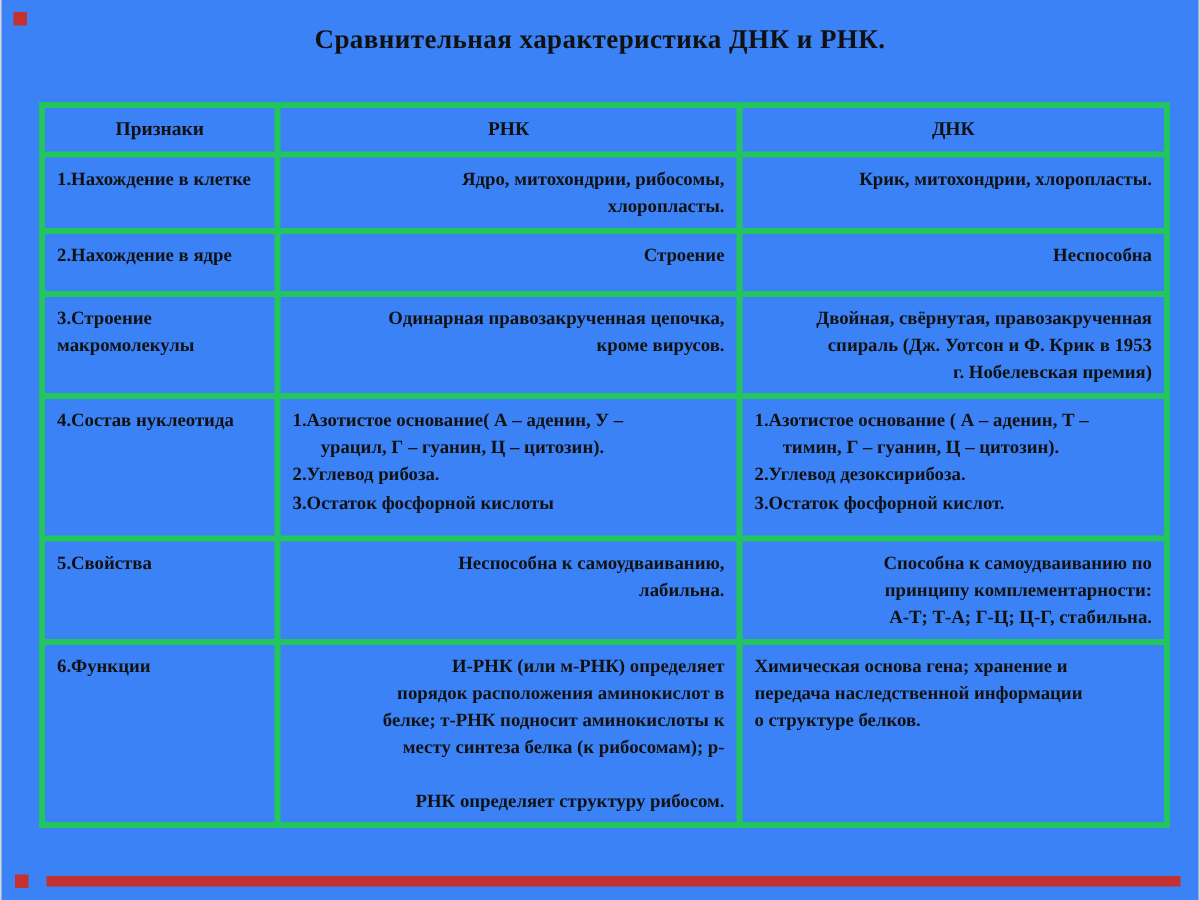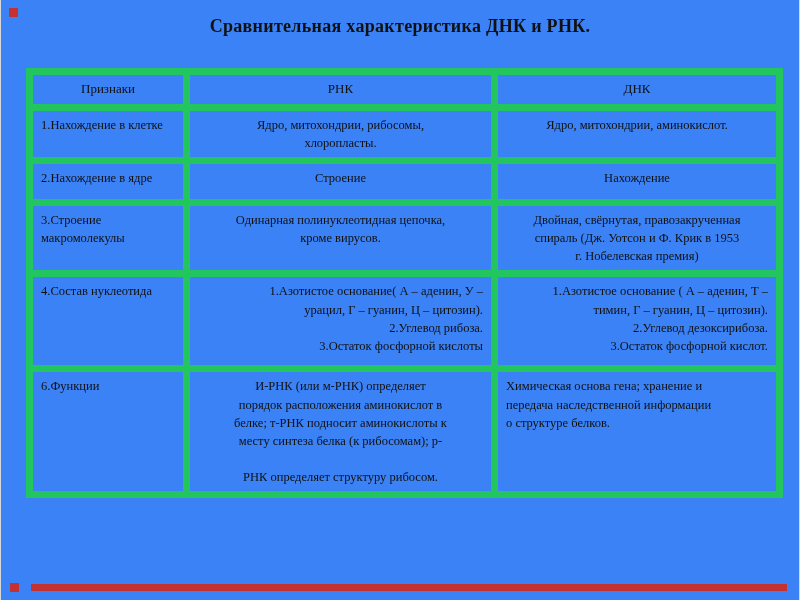--- a/index.html
+++ b/index.html
@@ -55,37 +55,37 @@
   }
   table.cmp {
     position: absolute;
     left: 25px;
     top: 68px;
     width: 750px;
     border-collapse: collapse;
     table-layout: fixed;
   }
   table.cmp th, table.cmp td {
-    border: 7px solid #22c55e;
-    font-weight: normal;
+    border: 4px solid #22c55e;
+    font-weight: bold;
     font-size: 12.5px;
     line-height: 1.45;
     padding: 5px 8px;
     vertical-align: top;
     word-wrap: break-word;
   }
   table.cmp th {
     text-align: center;
     vertical-align: middle;
     font-size: 13px;
   }
-  .c { text-align: center; }
+  .c { text-align: right; }
   .l { text-align: left; }
   .pl { white-space: pre-line; }
-  .pw { white-space: pre-wrap; text-align: right; }
+  .pw { white-space: pre-wrap; }
 </style>
 </head>
 <body>
 
 <div class="slide">
 
   <div class="corner-square" style="background: rgb(196, 49, 49);"></div>
 
   <div class="title">Сравнительная характеристика ДНК и РНК.</div>
 
@@ -100,45 +100,53 @@
         <th>Признаки</th>
         <th>РНК</th>
         <th>ДНК</th>
       </tr>
     </thead>
     <tbody>
       <tr style="height:51px">
         <td class="l">1.Нахождение в клетке</td>
         <td class="c pl">Ядро, митохондрии, рибосомы,
 хлоропласты.</td>
-        <td class="c pl">Ядро, митохондрии, аминокислот.</td>
+        <td class="c pl">Крик, митохондрии, хлоропласты.</td>
       </tr>
       <tr style="height:42px">
         <td class="l">2.Нахождение в ядре</td>
         <td class="c pl">Строение</td>
-        <td class="c pl">Нахождение</td>
+        <td class="c pl">Неспособна</td>
       </tr>
       <tr style="height:68px">
         <td class="l">3.Строение макромолекулы</td>
-        <td class="c pl">Одинарная полинуклеотидная цепочка,
+        <td class="c pl">Одинарная правозакрученная цепочка,
 кроме вирусов.</td>
         <td class="c pl">Двойная, свёрнутая, правозакрученная
 спираль (Дж. Уотсон и Ф. Крик в 1953
 г. Нобелевская премия)</td>
       </tr>
       <tr style="height:95px">
         <td class="l">4.Состав нуклеотида</td>
         <td class="l pw">1.Азотистое основание( А – аденин, У –
       урацил, Г – гуанин, Ц – цитозин).
 2.Углевод рибоза.
 3.Остаток фосфорной кислоты</td>
         <td class="l pw">1.Азотистое основание ( А – аденин, Т –
       тимин, Г – гуанин, Ц – цитозин).
 2.Углевод дезоксирибоза.
 3.Остаток фосфорной кислот.</td>
+      </tr>
+      <tr style="height:66px">
+        <td class="l">5.Свойства</td>
+        <td class="c pl">Неспособна к самоудваиванию,
+лабильна.</td>
+        <td class="c pl">Способна к самоудваиванию по
+принципу комплементарности:
+А-Т; Т-А; Г-Ц; Ц-Г, стабильна.</td>
       </tr>
       <tr style="height:118px">
         <td class="l">6.Функции</td>
         <td class="c pl">И-РНК (или м-РНК) определяет
 порядок расположения аминокислот в
 белке; т-РНК подносит аминокислоты к
 месту синтеза белка (к рибосомам); р-
 
 РНК определяет структуру рибосом.</td>
         <td class="l pl">Химическая основа гена; хранение и

